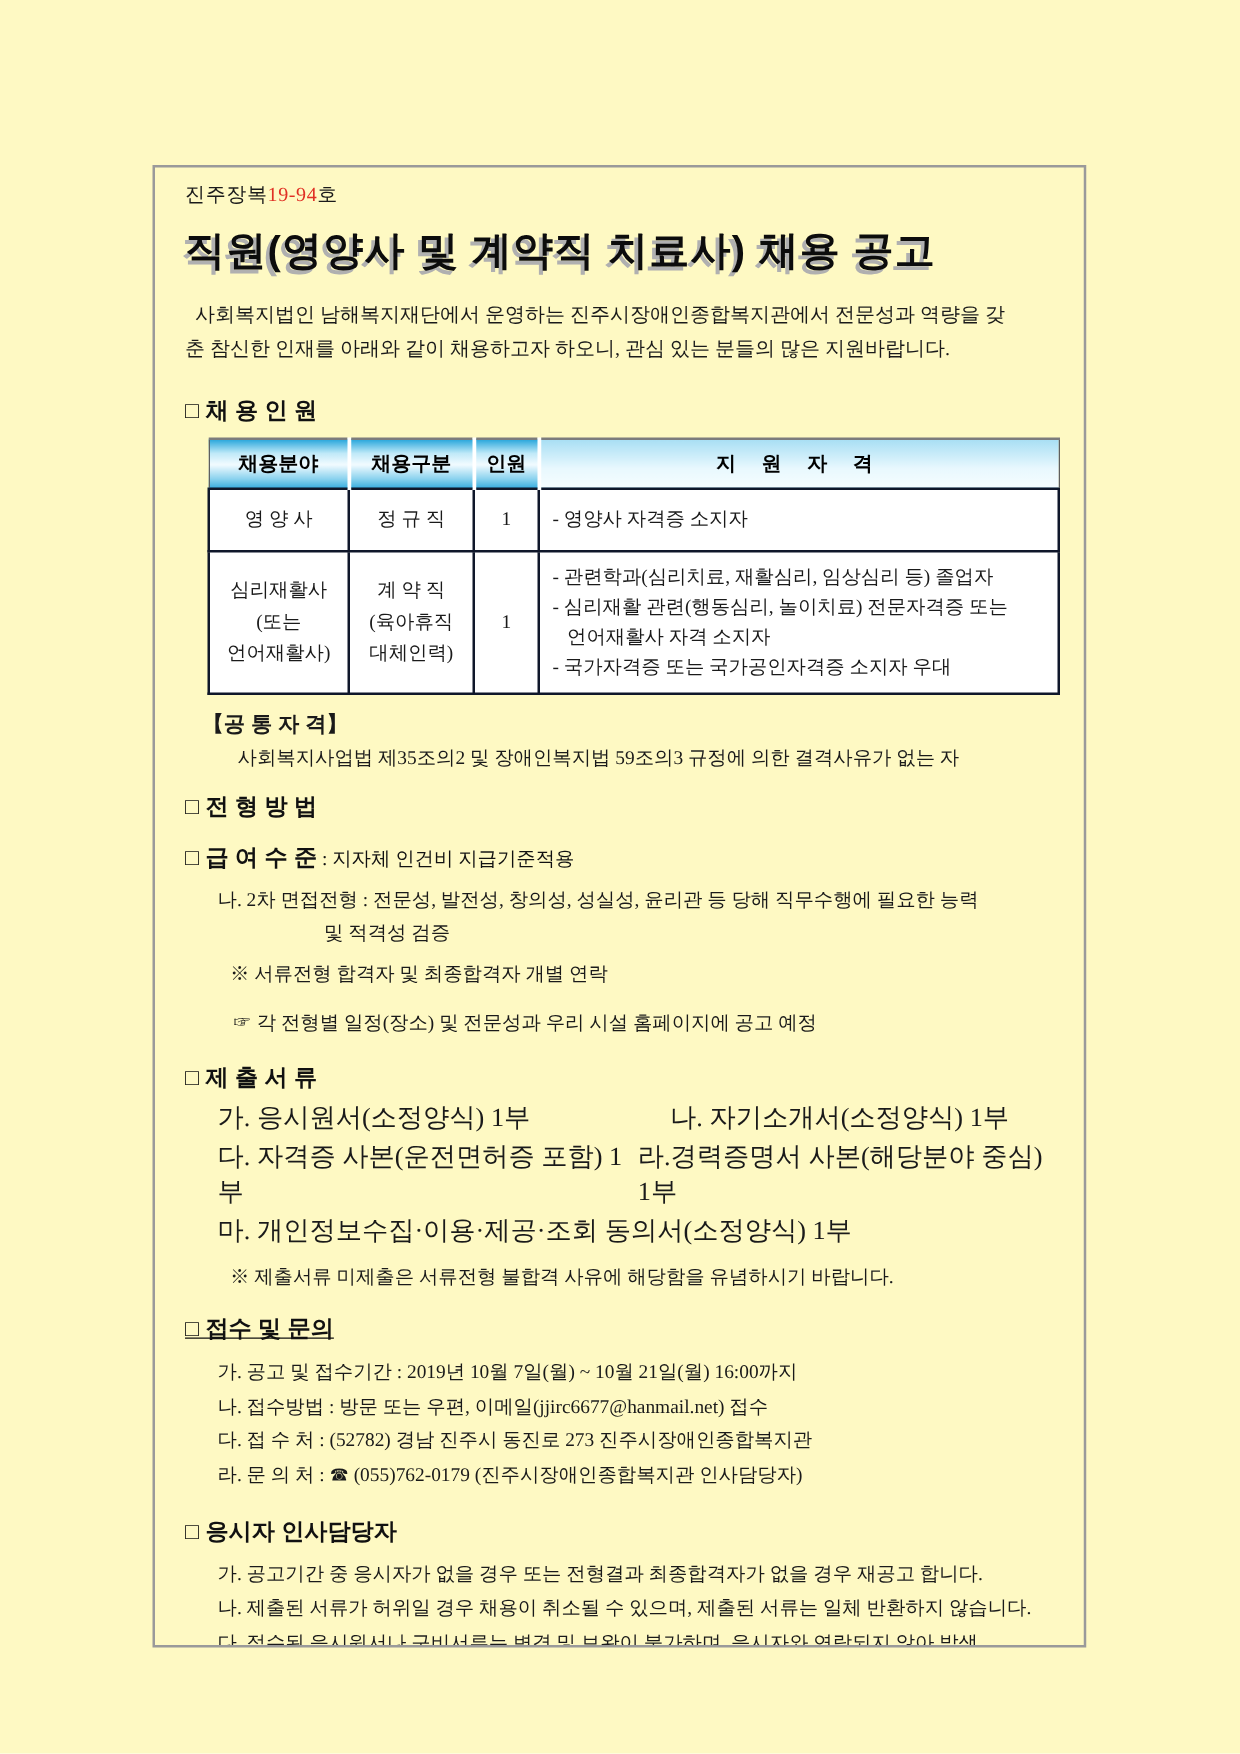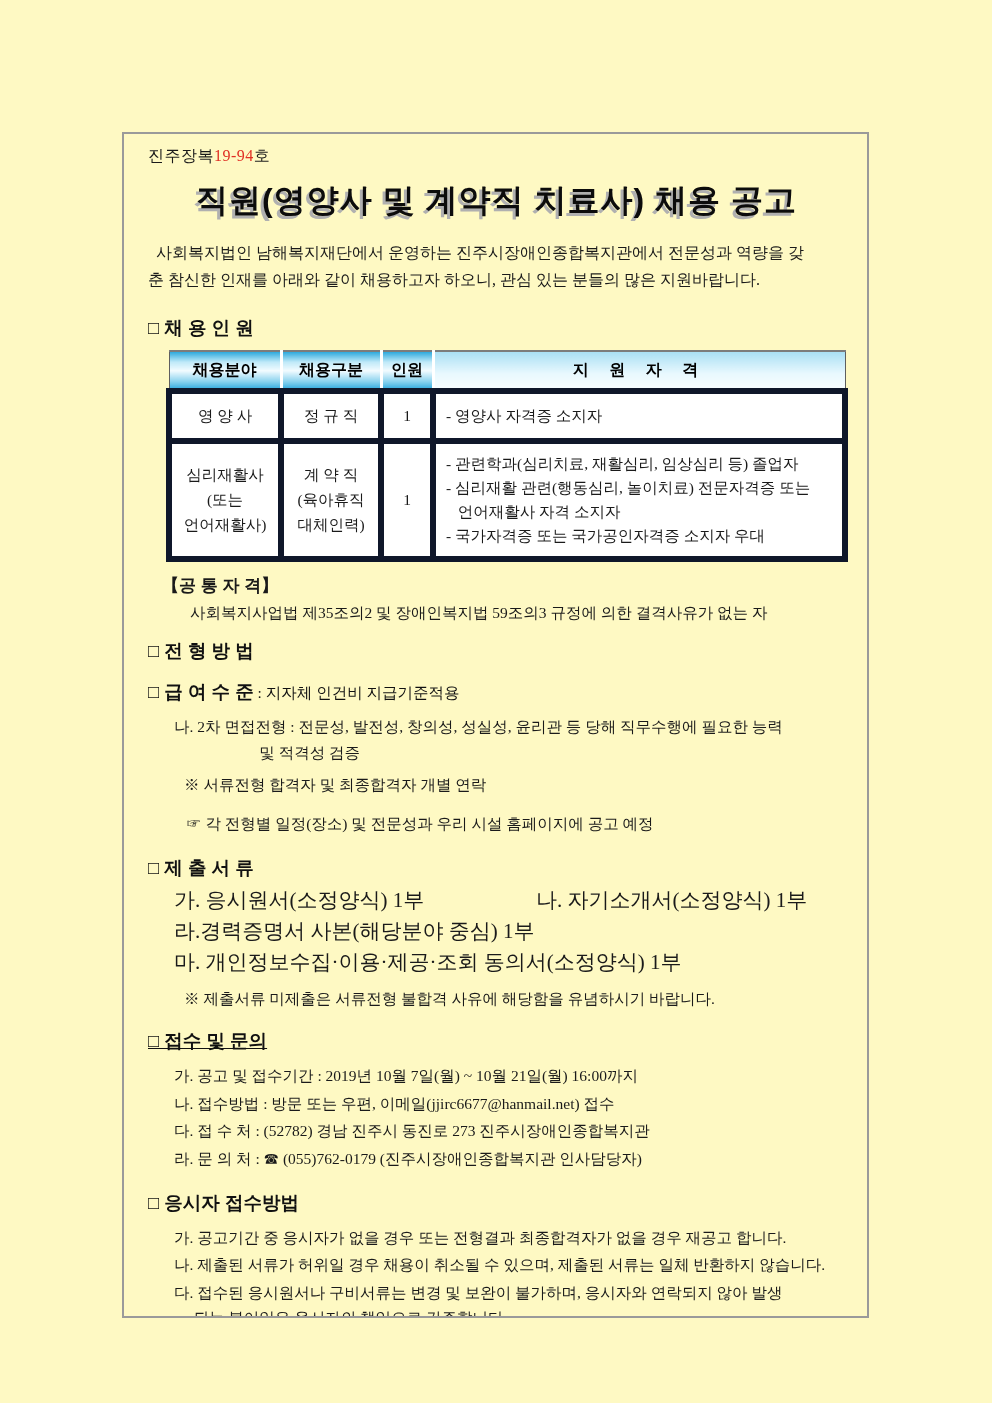--- a/index.html
+++ b/index.html
@@ -12,35 +12,35 @@
     border:2px solid #9a9a9a;box-sizing:border-box;
     padding:10px 22px 6px 24px;
     display:flex;flex-direction:column;overflow:hidden;
   }
   .pre{white-space:pre-wrap;margin-left:23px;}
   .doc-no{font-size:16px;margin:2px 0 12px;letter-spacing:.5px;}
   .doc-no .red{color:#e03024;}
   .title{
     font-family:"Liberation Sans",sans-serif;
     font-size:32px;font-weight:800;letter-spacing:1px;
-    text-align:center;margin:0 0 16px;color:#0c0c0c;
+    text-align:left;margin:0 0 16px;color:#0c0c0c;
     text-shadow:-3px 3px 0 #b0b0b0;
   }
   .intro{font-size:16px;line-height:1.7;margin:0 0 12px;}
   .sec-head{
     font-family:"Liberation Sans",sans-serif;
     font-size:18.5px;font-weight:700;margin:10px 0 6px;color:#111;
   }
   .sec-head .sh-normal{font-family:"Liberation Serif",serif;font-size:15.5px;font-weight:400;}
   
   table.recruit{
     border-collapse:collapse;margin:4px 0 10px 18px;width:682px;
     font-size:15.5px;table-layout:fixed;
   }
-  table.recruit th,table.recruit td{border:6px solid #0f172a;box-sizing:border-box;}
+  table.recruit th,table.recruit td{border:2px solid #0f172a;box-sizing:border-box;}
   table.recruit th{
     font-family:"Liberation Sans",sans-serif;font-weight:700;font-size:16px;
     height:40px;padding:0 2px;color:#000;
     background:linear-gradient(to bottom,#2ea9dd 0%,#bfe9f8 28%,#f2fbff 52%,#8ad2ee 82%,#3fb0e0 100%);
     border-top:2px solid #7c7c7c;border-left:3px solid #ffffff;border-right:3px solid #ffffff;
   }
   table.recruit th:first-child{border-left:1px solid #5f5f5f;}
   table.recruit th:last-child{
     border-right:1px solid #5f5f5f;letter-spacing:8px;
     background:linear-gradient(to bottom,#a9dff4 0%,#e8f8fe 60%,#f6fdff 100%);
@@ -136,36 +136,37 @@
     </div>
     <div class="note">※ 서류전형 합격자 및 최종합격자 개별 연락</div>
     <div class="notice">☞ 각 전형별 일정(장소) 및 전문성과 우리 시설 홈페이지에 공고 예정</div>
 
     <div class="sec-head" style="margin-top:14px;">□ 제 출 서 류</div>
     <div class="doc-row">
       <span class="left">가. 응시원서(소정양식) 1부</span>
       <span>나. 자기소개서(소정양식) 1부</span>
     </div>
     <div class="doc-row">
+      <span class="left">다. 자격증 사본(운전면허증 포함) 1부</span>
       <span>라.경력증명서 사본(해당분야 중심) 1부</span>
     </div>
     <div class="doc-row">
       <span>마. 개인정보수집·이용·제공·조회 동의서(소정양식) 1부</span>
     </div>
     <div class="note" style="margin-top:10px;">※ 제출서류 미제출은 서류전형 불합격 사유에 해당함을 유념하시기 바랍니다.</div>
 
     <div class="sec-head" style="margin-top:16px;text-decoration:underline;">□ 접수 및 문의</div>
     <div class="blist">
       <div class="item">가. 공고 및 접수기간 : 2019년 10월 7일(월) ~ 10월 21일(월) 16:00까지</div>
       <div class="item">나. 접수방법 : 방문 또는 우편, 이메일(jjirc6677@hanmail.net) 접수</div>
       <div class="item">다. 접 수 처 : (52782) 경남 진주시 동진로 273 진주시장애인종합복지관</div>
       <div class="item">라. 문 의 처 : ☎ (055)762-0179 (진주시장애인종합복지관 인사담당자)</div>
     </div>
 
-    <div class="sec-head" style="margin-top:14px;">□ 응시자 접수방법</div>
+    <div class="sec-head" style="margin-top:14px;">□ 응시자 인사담당자</div>
     <div class="blist">
       <div class="item">가. 공고기간 중 응시자가 없을 경우 또는 전형결과 최종합격자가 없을 경우 재공고 합니다.</div>
       <div class="item">나. 제출된 서류가 허위일 경우 채용이 취소될 수 있으며, 제출된 서류는 일체 반환하지 않습니다.</div>
       <div class="item pre">다. 접수된 응시원서나 구비서류는 변경 및 보완이 불가하며, 응시자와 연락되지 않아 발생
      되는 불이익은 응시자의 책임으로 간주합니다.</div>
 
     </div>
 
   </div>
 </div>

